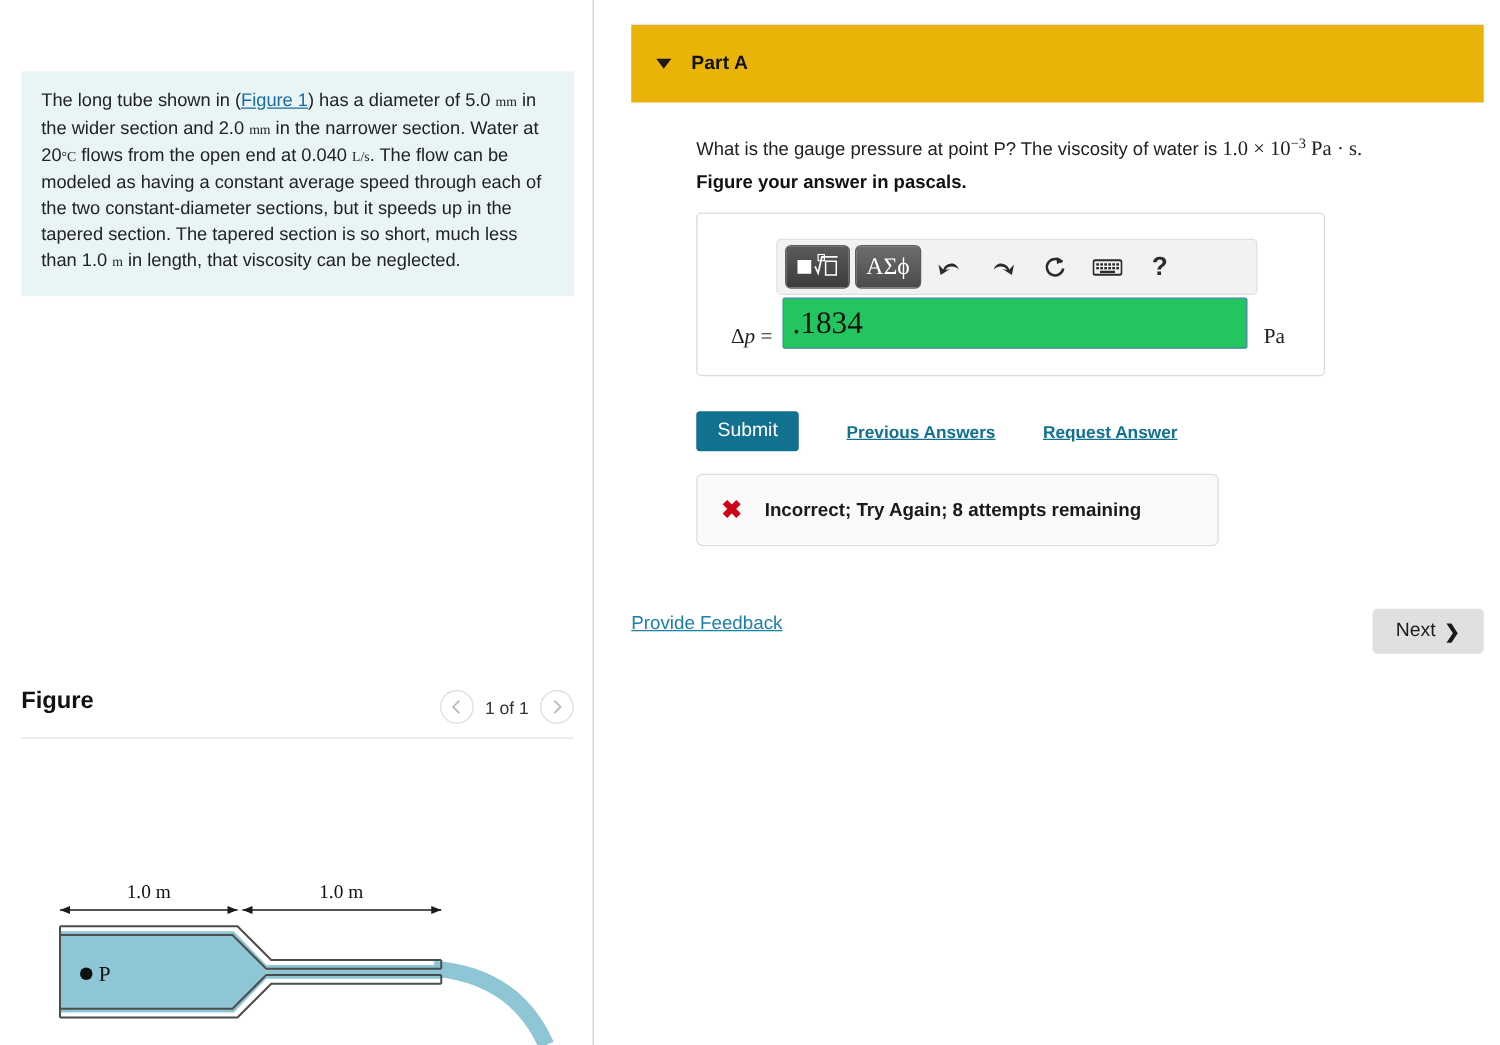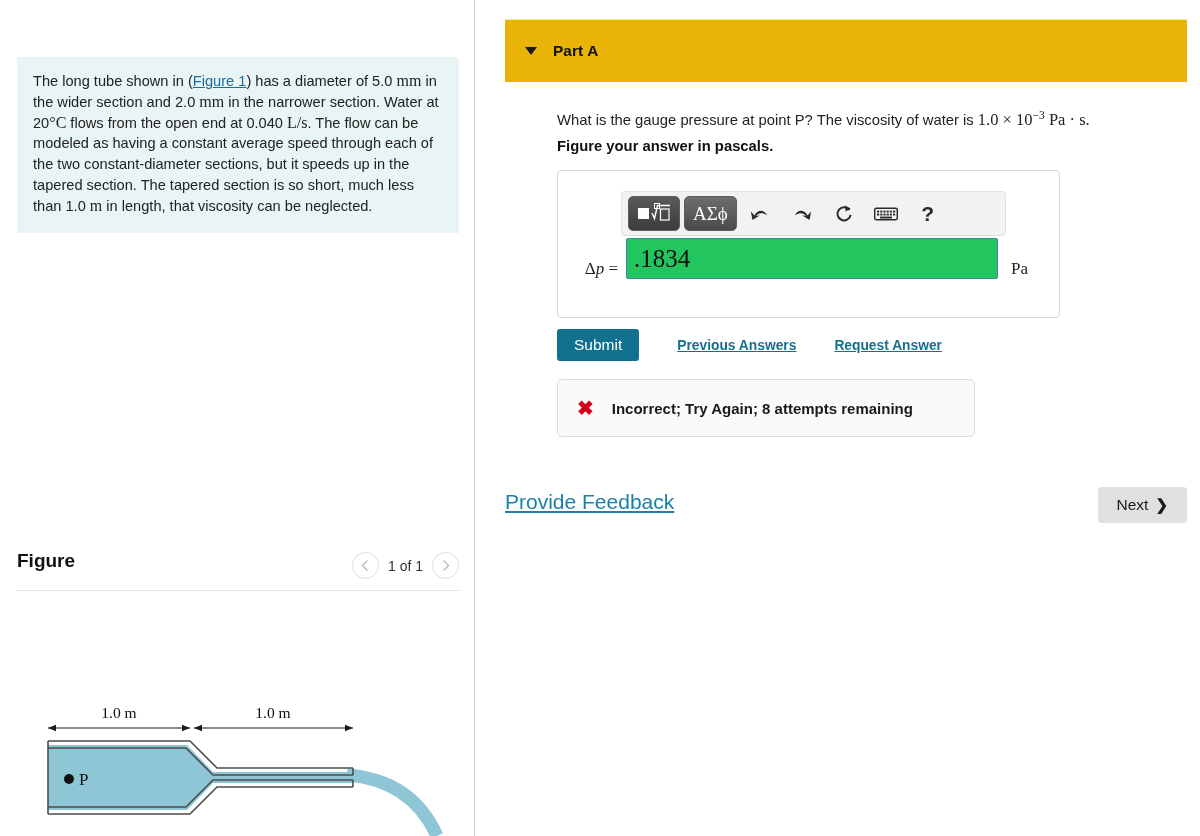--- a/index.html
+++ b/index.html
@@ -24,21 +24,21 @@
   .left-pane { position: absolute; left: 0; top: 0; width: 474px; height: 836px; }
 
   .problem-card {
     position: absolute; left: 17px; top: 57px; width: 442px;
     background: #e9f4f4;
     padding: 14px 16px 16px 16px;
     font-size: 14.6px;
     line-height: 20.8px;
     color: #222;
   }
-  .problem-card .serif { font-family: "Liberation Serif", serif; font-size: 16px; }
+  .problem-card .serif { font-family: "Liberation Serif", serif; font-size: 11px; }
   .figlink { color: #1a6c9c; text-decoration: underline; cursor: pointer; }
 
   .figure-head {
     position: absolute; left: 17px; top: 548px; width: 442px;
     height: 40px;
   }
   .figure-title {
     position: absolute; left: 0; top: 2px;
     font-size: 19px; font-weight: bold; color: #111;
   }
@@ -83,21 +83,21 @@
     position: absolute; left: 82px; top: 105px; width: 620px;
     font-size: 14.8px; color: #222; line-height: 21px;
   }
   .question .serif { font-family: "Liberation Serif", serif; font-size: 16.5px; }
   .express {
     position: absolute; left: 82px; top: 138px;
     font-size: 14.8px; font-weight: bold; color: #111;
   }
 
   .answer-box {
-    position: absolute; left: 82px; top: 170px; width: 503px; height: 148px;
+    position: absolute; left: 82px; top: 170px; width: 503px; height: 131px;
     border: 1px solid #d9d9d9; border-radius: 4px; background: #fff;
   }
   .mathbar {
     position: absolute; left: 63px; top: 20px; width: 385px; height: 45px;
     background: #f2f2f2; border: 1px solid #e0e0e0; border-radius: 4px;
     display: flex; align-items: center; padding-left: 6px; gap: 4px;
   }
   .keybtn {
     height: 35px; min-width: 52px; padding: 0 8px;
     border: 1px solid #5d5d5d; border-radius: 5px;
@@ -153,21 +153,21 @@
   .feedback-box {
     position: absolute; left: 82px; top: 379px; width: 418px; height: 58px;
     border: 1px solid #dddddd; border-radius: 5px; background: #fafafa;
     display: flex; align-items: center;
   }
   .x-icon { margin-left: 19px; margin-right: 18px; color: #d0021b; font-size: 20px; font-weight: bold; line-height: 1; }
   .feedback-text { font-size: 15px; font-weight: bold; color: #1a1a1a; }
 
   .feedback-link {
     position: absolute; left: 30px; top: 490px;
-    color: #1b7fa8; font-size: 21px; text-decoration: underline; cursor: pointer;
+    color: #1b7fa8; font-size: 15px; text-decoration: underline; cursor: pointer;
   }
   .next-btn {
     position: absolute; right: 13px; top: 487px;
     background: #e0e0e0; border: none; border-radius: 4px;
     height: 36px; padding: 0 19px;
     font-family: "Liberation Sans", sans-serif; font-size: 15.5px; color: #1a1a1a;
     display: flex; align-items: center; gap: 7px; cursor: pointer;
   }
   .next-chev { font-size: 15px; font-weight: bold; }
 

